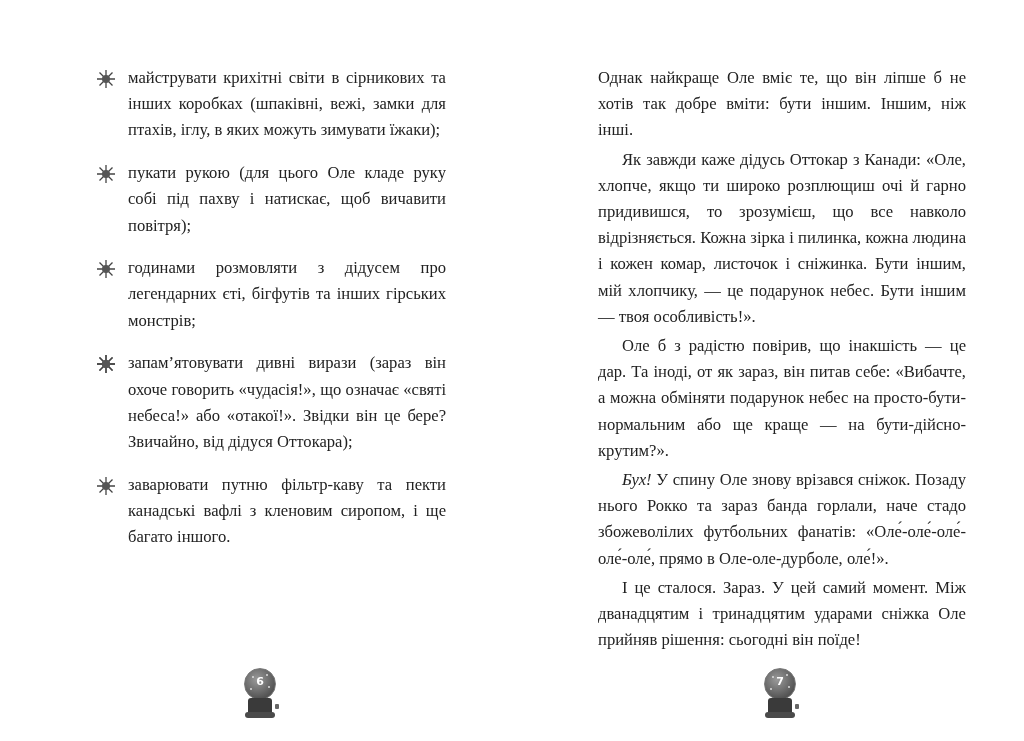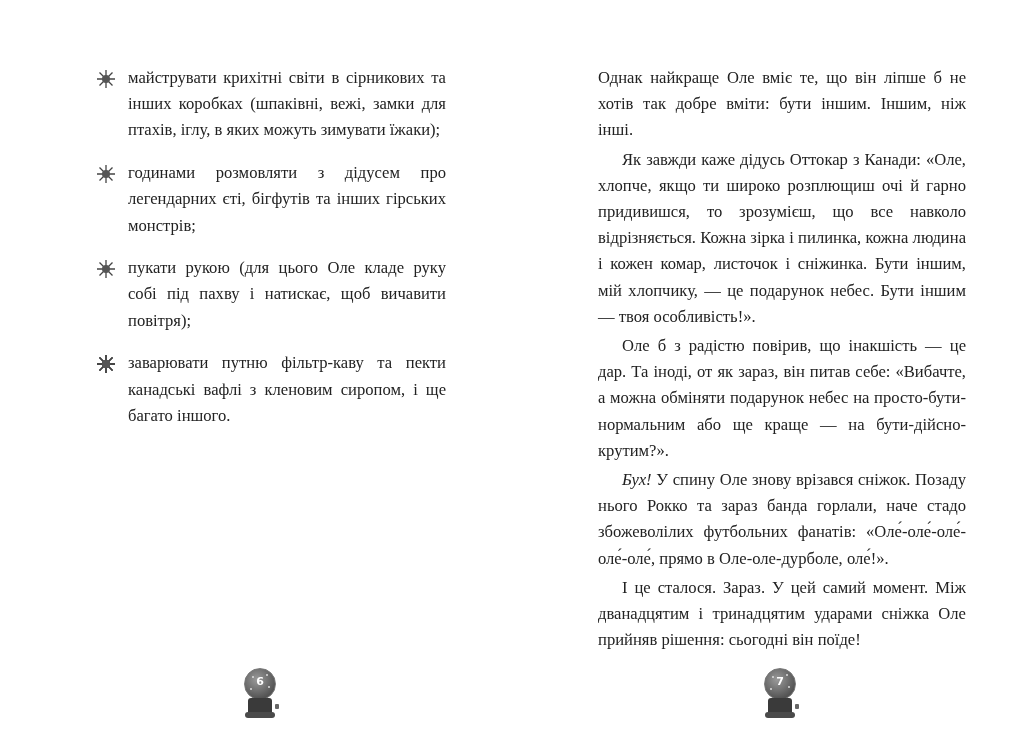--- a/index.html
+++ b/index.html
@@ -43,46 +43,47 @@
         </svg>
       <span>майструвати крихітні світи в сірникових та інших коробках (шпаківні, вежі, замки для птахів, іглу, в яких можуть зимувати їжаки);</span>
     </li>
     <li class="bullet-item">
       <svg class="bullet-icon" viewBox="0 0 20 20">
           <g stroke="#444" stroke-width="1.3" fill="none">
             <path d="M10 1v18M1 10h18M3.5 3.5l13 13M16.5 3.5l-13 13"></path>
           </g>
           <circle cx="10" cy="10" r="4" fill="#555"></circle>
         </svg>
-      <span>годинами розмовляти з дідусем про легендарних єті, бігфутів та інших гірських монстрів;</span>
+      <span>пукати рукою (для цього Оле кладе руку собі під пахву і натискає, щоб вичавити повітря);</span>
     </li>
     <li class="bullet-item">
       <svg class="bullet-icon" viewBox="0 0 20 20">
           <g stroke="#444" stroke-width="1.3" fill="none">
             <path d="M10 1v18M1 10h18M3.5 3.5l13 13M16.5 3.5l-13 13"></path>
           </g>
           <circle cx="10" cy="10" r="4" fill="#555"></circle>
         </svg>
-      <span>пукати рукою (для цього Оле кладе руку собі під пахву і натискає, щоб вичавити повітря);</span>
+      <span>годинами розмовляти з дідусем про легендарних єті, бігфутів та інших гірських монстрів;</span>
     </li>
     <li class="bullet-item">
       <svg class="bullet-icon" viewBox="0 0 20 20">
           <g stroke="#444" stroke-width="1.3" fill="none">
             <path d="M10 1v18M1 10h18M3.5 3.5l13 13M16.5 3.5l-13 13"></path>
           </g>
           <circle cx="10" cy="10" r="4" fill="#555"></circle>
         </svg>
     </li>
     <li class="bullet-item">
       <svg class="bullet-icon" viewBox="0 0 20 20">
           <g stroke="#444" stroke-width="1.3" fill="none">
             <path d="M10 1v18M1 10h18M3.5 3.5l13 13M16.5 3.5l-13 13"></path>
           </g>
           <circle cx="10" cy="10" r="4" fill="#555"></circle>
         </svg>
+      <span>запам’ятовувати дивні вирази (зараз він охоче говорить «чудасія!», що означає «святі небеса!» або «отакої!». Звідки він це бере? Звичайно, від дідуся Оттокара);</span>
     </li>
     <li class="bullet-item">
       <svg class="bullet-icon" viewBox="0 0 20 20">
           <g stroke="#444" stroke-width="1.3" fill="none">
             <path d="M10 1v18M1 10h18M3.5 3.5l13 13M16.5 3.5l-13 13"></path>
           </g>
           <circle cx="10" cy="10" r="4" fill="#555"></circle>
         </svg>
       <span>заварювати путню фільтр-каву та пекти канадські вафлі з кленовим сиропом, і ще багато іншого.</span>
     </li>

